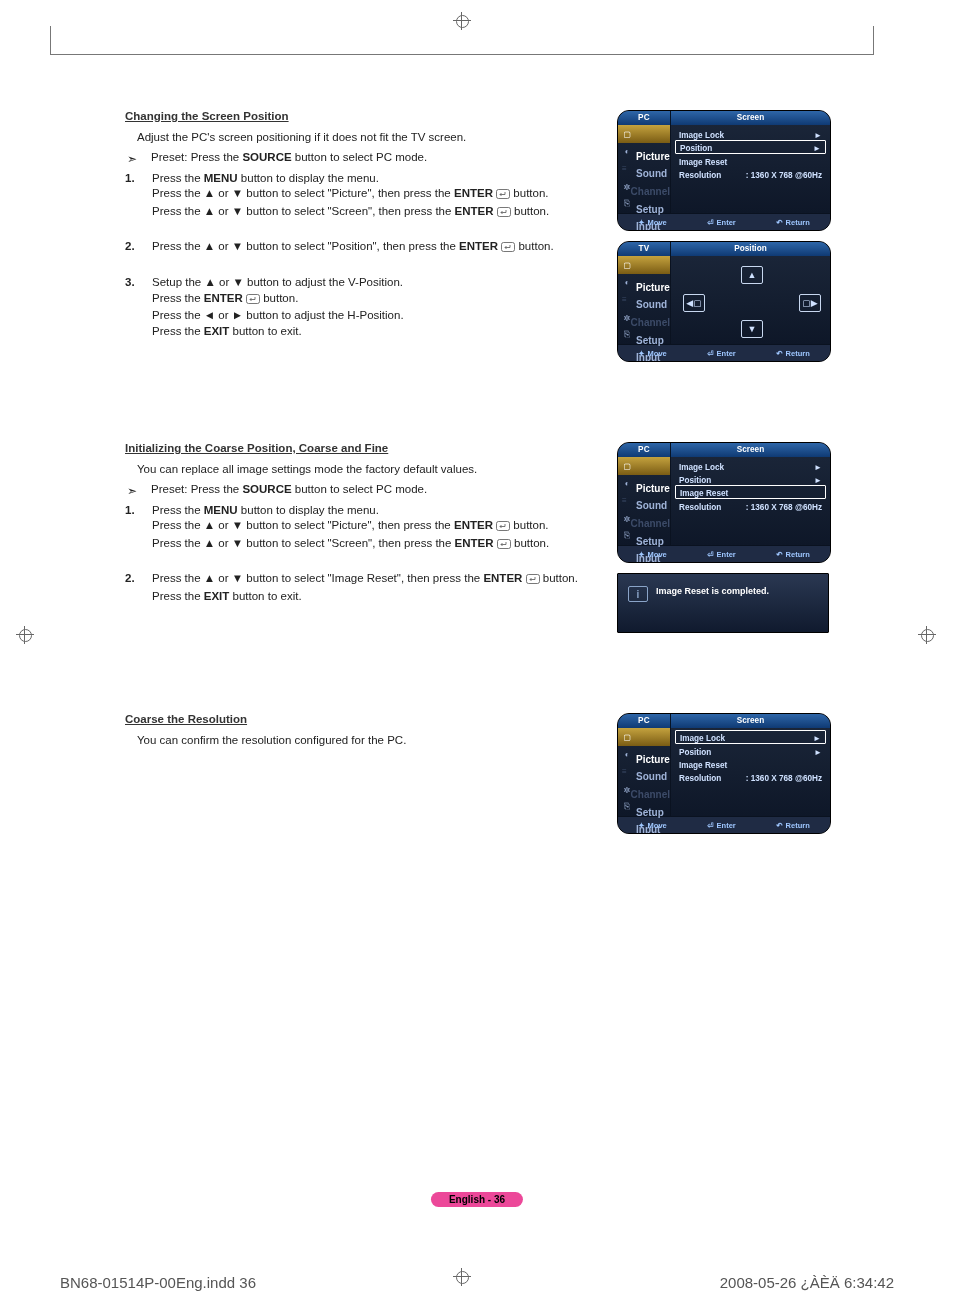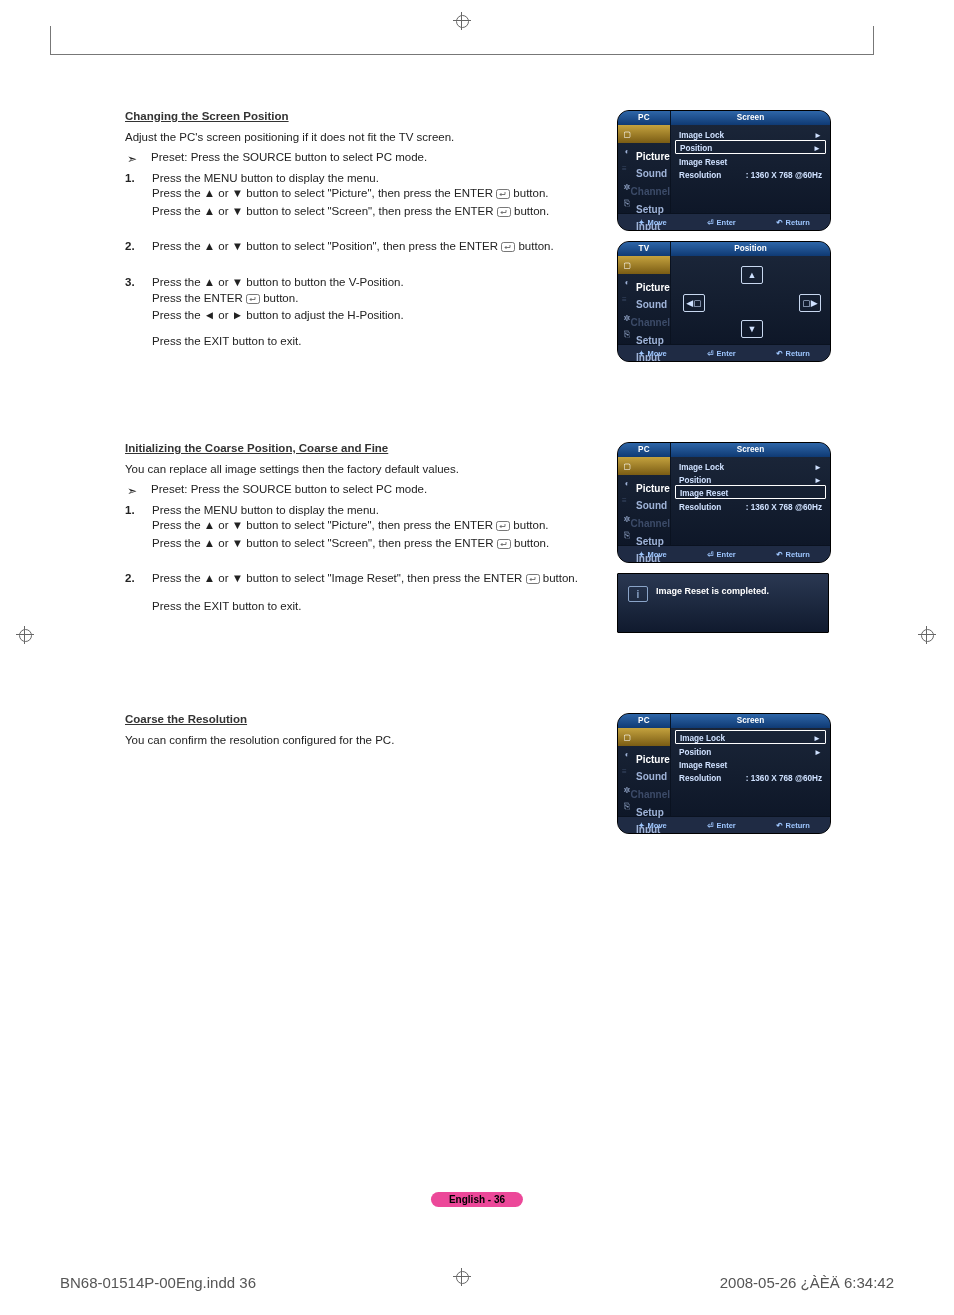--- a/index.html
+++ b/index.html
@@ -34,29 +34,29 @@
   .text-col { flex: 1; }
   .fig-col { width: 212px; }
 
   .section-title {
     font-weight: bold;
     text-decoration: underline;
     color:#333;
     margin-bottom: 8px;
     font-size:11.5px;
   }
-  .body-text { margin: 0 0 6px 0; line-height: 1.3; }
+  .body-text { margin: 0 0 6px 12px; line-height: 1.3; }
   .preset { margin: 6px 0 8px 0; padding-left: 26px; position:relative; }
   .preset .arrow { position:absolute; left:2px; top:1px; font-size:12px; }
   ol.steps { list-style:none; margin:0; padding:0; }
   ol.steps > li { position:relative; padding-left:27px; margin-bottom:18px; line-height:1.35; }
   ol.steps > li .num { position:absolute; left:0; top:0; font-weight:bold; }
   ol.steps .sub { display:block; }
-  ol.steps .exit { display:block; margin-top:10px; }
-  b { font-weight:normal; }
+  ol.steps .exit { display:block; }
+  b { font-weight:bold; }
   .enter-glyph { display:inline-block; vertical-align:-2px; }
 
   
   .osd { width:212px; border:1px solid #000; font-size:8.2px; color:#fff; background:#232e46; margin-bottom:10px; border-radius:12px; overflow:hidden; }
   .osd .title-row { display:flex; height:14px; }
   .osd .title-left {
     width:52px;
     background:linear-gradient(#2e66a8,#0f3a74);
     text-align:center;
     line-height:14px;
@@ -150,21 +150,21 @@
         </li>
         <li>
           <span class="num">2.</span>
           <span class="sub"><span>Press the ▲ or ▼ button to select "Position", then press the </span><b>ENTER</b> <span class="enter-glyph"><svg width="14" height="10">
                   <rect x="0.5" y="0.5" width="13" height="9" rx="2" fill="none" stroke="#555" stroke-width="0.8"></rect>
                   <path d="M9 3 v2.5 H4 M4 5.5 l1.5 -1.5 M4 5.5 l1.5 1.5" stroke="#555" stroke-width="0.8" fill="none"></path>
                 </svg></span><span> button.</span></span>
         </li>
         <li>
           <span class="num">3.</span>
-          <span class="sub">Press the ▲ or ▼ button to button the V-Position.</span>
+          <span class="sub">Setup the ▲ or ▼ button to adjust the V-Position.</span>
           <span class="sub"><span>Press the </span><b>ENTER</b> <span class="enter-glyph"><svg width="14" height="10">
                   <rect x="0.5" y="0.5" width="13" height="9" rx="2" fill="none" stroke="#555" stroke-width="0.8"></rect>
                   <path d="M9 3 v2.5 H4 M4 5.5 l1.5 -1.5 M4 5.5 l1.5 1.5" stroke="#555" stroke-width="0.8" fill="none"></path>
                 </svg></span><span> button.</span></span>
           <span class="sub">Press the ◄ or ► button to adjust the H-Position.</span>
           <span class="exit"><span>Press the </span><b>EXIT</b><span> button to exit.</span></span>
         </li>
       </ol>
     </div>
     <div class="fig-col">
@@ -282,21 +282,21 @@
         </div>
       </div>
     </div>
   </div>
 
   <div style="height:40px"></div>
 
   <div class="section">
     <div class="text-col">
       <div class="section-title">Initializing the Coarse Position, Coarse and Fine</div>
-      <p class="body-text">You can replace all image settings then the factory default values.</p>
+      <p class="body-text">You can replace all image settings mode the factory default values.</p>
       <div class="preset">
         <span class="arrow">➣</span>
         <span>Preset: Press the </span><b>SOURCE</b><span> button to select PC mode.</span>
       </div>
       <ol class="steps">
         <li>
           <span class="num">1.</span>
           <span class="sub"><span>Press the </span><b>MENU</b><span> button to display the menu.</span></span>
           <span class="sub"><span>Press the ▲ or ▼ button to select "Picture", then press the </span><b>ENTER</b> <span class="enter-glyph"><svg width="14" height="10">
                   <rect x="0.5" y="0.5" width="13" height="9" rx="2" fill="none" stroke="#555" stroke-width="0.8"></rect>

